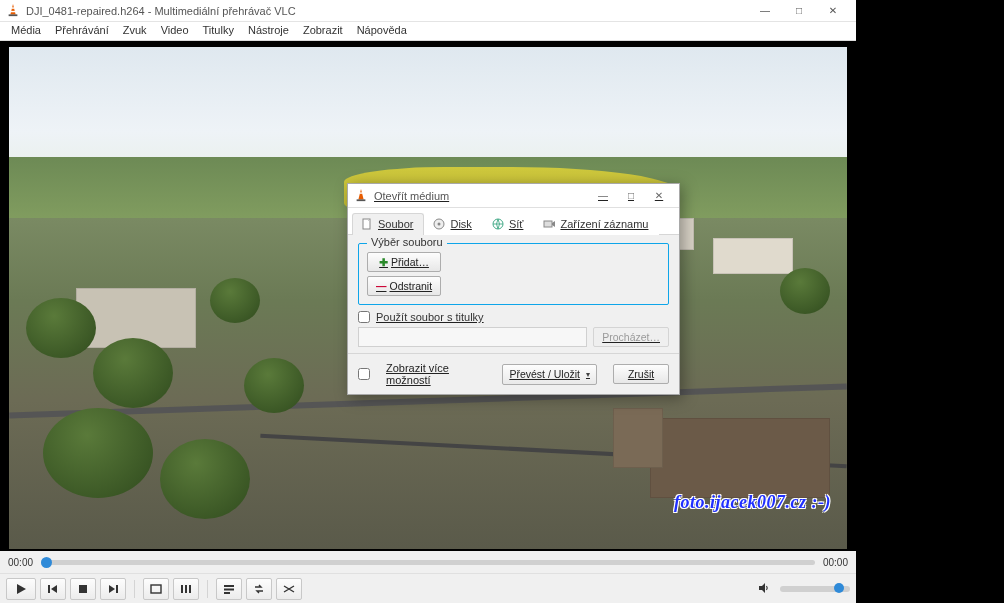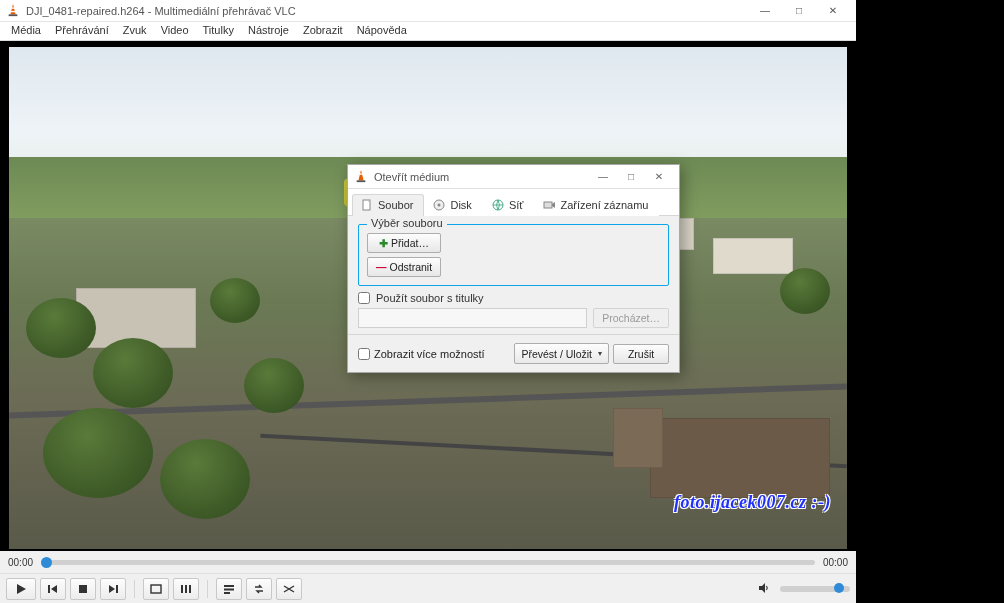--- a/index.html
+++ b/index.html
@@ -39,21 +39,21 @@
 
 .controls { height: 30px; background: #f0f0f0; display: flex; align-items: center; padding: 0 6px; gap: 4px; border-top: 1px solid #e0e0e0; }
 .cbtn { width: 26px; height: 22px; border: 1px solid #c8c8c8; background: linear-gradient(#fdfdfd,#ececec); border-radius: 2px; display: flex; align-items: center; justify-content: center; font-size: 10px; color: #333; }
 .cbtn.play { width: 30px; }
 .cdiv { width: 1px; height: 18px; background: #d4d4d4; margin: 0 4px; }
 .controls .spacer { flex: 1; }
 .vol { width: 70px; height: 6px; background: #d0d0d0; border-radius: 3px; position: relative; margin-left: 6px; }
 .vol .knob { position: absolute; right: 6px; top: -3px; width: 10px; height: 10px; background: #2f8ad8; border-radius: 50%; }
 
 
-.modal { position: absolute; left: 347px; top: 164px; width: 333px; background: #f0f0f0; border: 1px solid #a8a8a8; box-shadow: 3px 3px 14px rgba(0,0,0,.35); font-size: 11px; color: #222; }
+.modal { position: absolute; left: 347px; top: 183px; width: 333px; background: #f0f0f0; border: 1px solid #a8a8a8; box-shadow: 3px 3px 14px rgba(0,0,0,.35); font-size: 11px; color: #222; text-decoration: underline; }
 .modal .mtitle { height: 24px; background: #fff; display: flex; align-items: center; padding: 0 6px; border-bottom: 1px solid #e0e0e0; }
 .modal .mtitle .t { flex: 1; color: #555; font-size: 11px; }
 .modal .mtitle .mwin { display: flex; }
 .modal .mtitle .mwbtn { width: 28px; height: 20px; display: flex; align-items: center; justify-content: center; color: #666; font-size: 10px; }
 
 .tabs { display: flex; background: #fff; border-bottom: 1px solid #d6d6d6; padding: 4px 4px 0 4px; gap: 0; }
 .tab { padding: 4px 10px 5px 8px; border: 1px solid transparent; border-bottom: none; display: flex; align-items: flex-end; gap: 5px; font-size: 11px; color: #333; position: relative; top: 1px; background: #fff; }
 .tab.active { border-color: #d6d6d6; border-top-left-radius: 3px; border-top-right-radius: 3px; background: #f0f0f0; }
 .tab .ticon { width: 12px; height: 12px; display: inline-block; }
 
@@ -64,21 +64,21 @@
 .filelist-row { display: flex; gap: 6px; }
 .filelist { flex: 1; height: 64px; border: 1px solid #bdbdbd; background: #fff; padding: 3px 5px; font-size: 10.5px; color: #222; overflow: hidden; }
 .sidebtns { display: flex; flex-direction: column; gap: 4px; }
 .btn { height: 20px; min-width: 66px; border: 1px solid #adadad; background: linear-gradient(#fdfdfd,#e7e7e7); border-radius: 2px; font-size: 10.5px; padding: 0 8px; display: flex; align-items: center; justify-content: center; color: #222; white-space: nowrap; }
 .btn.disabled { color: #9a9a9a; background: #efefef; border-color: #d4d4d4; }
 .chkrow { display: flex; align-items: center; gap: 6px; font-size: 11px; color: #333; margin: 6px 0 4px 0; }
 .chkrow input { width: 12px; height: 12px; }
 .browse-row { display: flex; gap: 6px; align-items: center; margin-top: 4px; }
 .browse-row .pathbox { flex: 1; height: 20px; border: 1px solid #d0d0d0; background: #f7f7f7; }
 
-.footer { border-top: 1px solid #d6d6d6; padding: 8px 10px; display: flex; align-items: center; gap: 4px; background: #f0f0f0; }
+.footer { border-top: 1px solid #d6d6d6; padding: 8px 10px; display: flex; align-items: center; gap: 16px; background: #f0f0f0; }
 .footer .fspacer { flex: 1; }
 .combo { height: 21px; border: 1px solid #adadad; background: linear-gradient(#fdfdfd,#e9e9e9); border-radius: 2px; padding: 0 6px; display: flex; align-items: center; gap: 6px; font-size: 10.5px; white-space: nowrap; }
 .combo .caret { font-size: 8px; color: #444; }
 
 
 .wm { position: absolute; right: 16px; bottom: 36px; font-family: Liberation Serif, serif; font-weight: bold; font-size: 18px; color: #2030ff; text-shadow: 1px 1px 0 #fff, -1px -1px 0 #fff, 1px -1px 0 #fff, -1px 1px 0 #fff; letter-spacing: .5px; pointer-events: none; font-style: italic; }
 
 .cone-svg { width: 14px; height: 14px; }
 .icon-svg { width: 12px; height: 12px; }
 </style>

